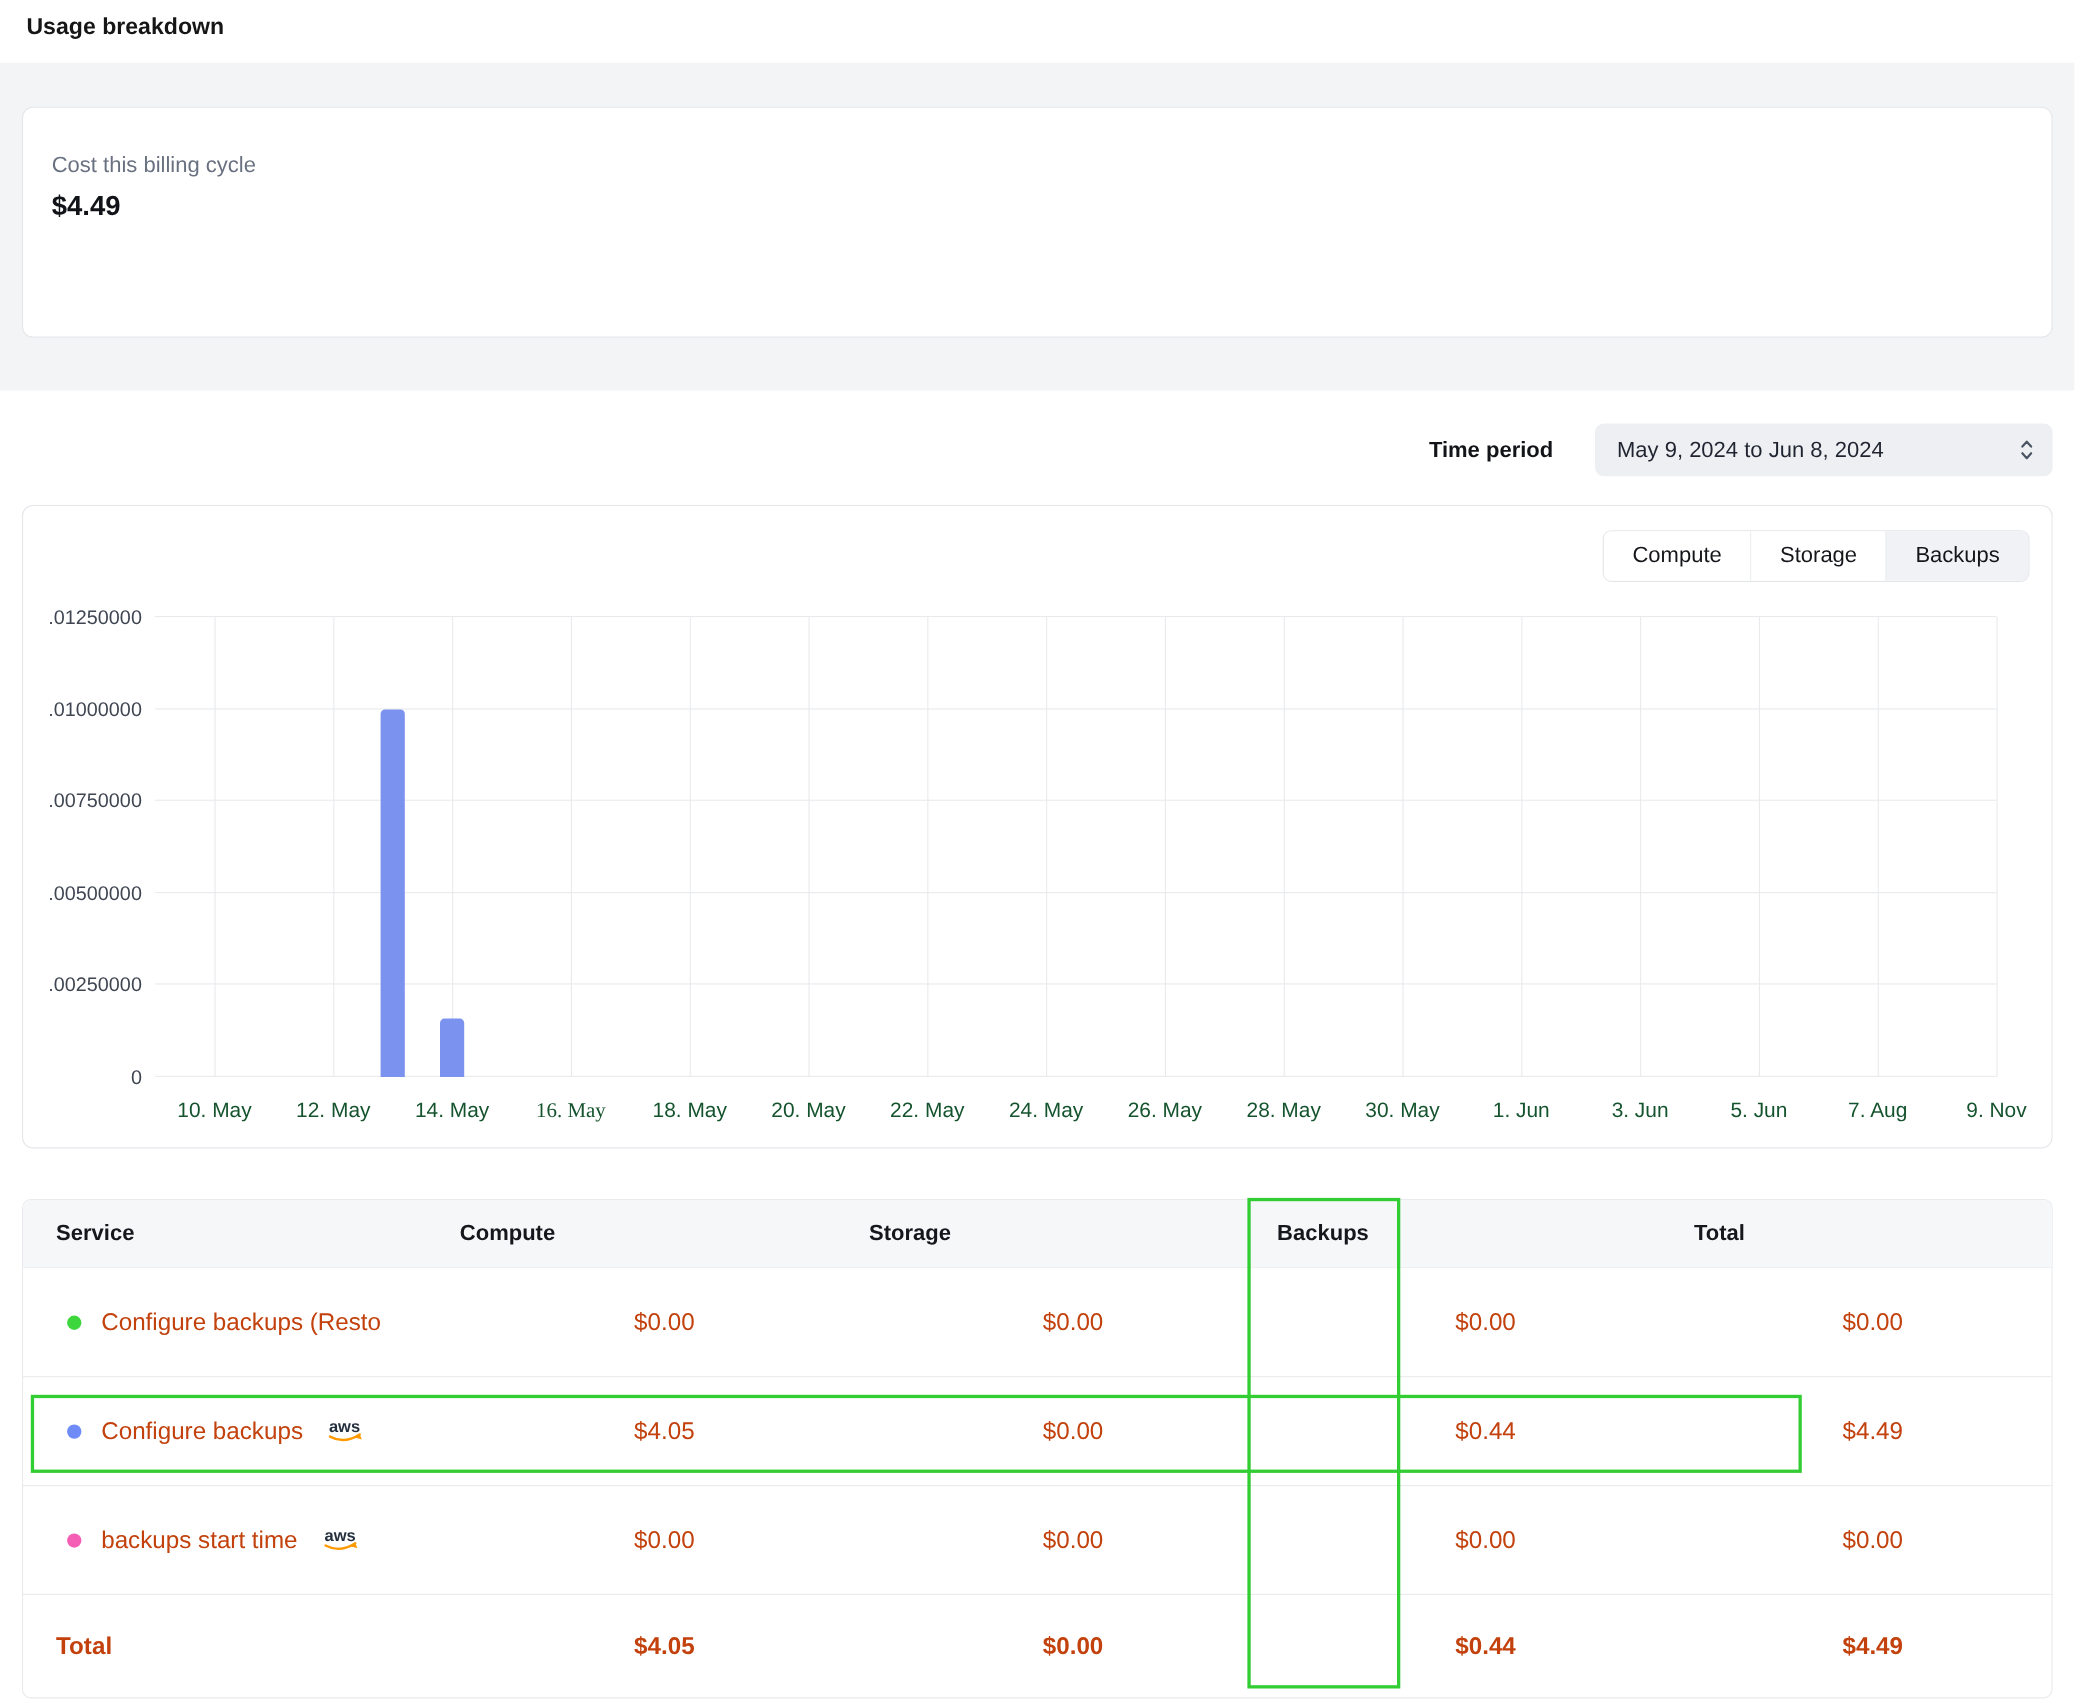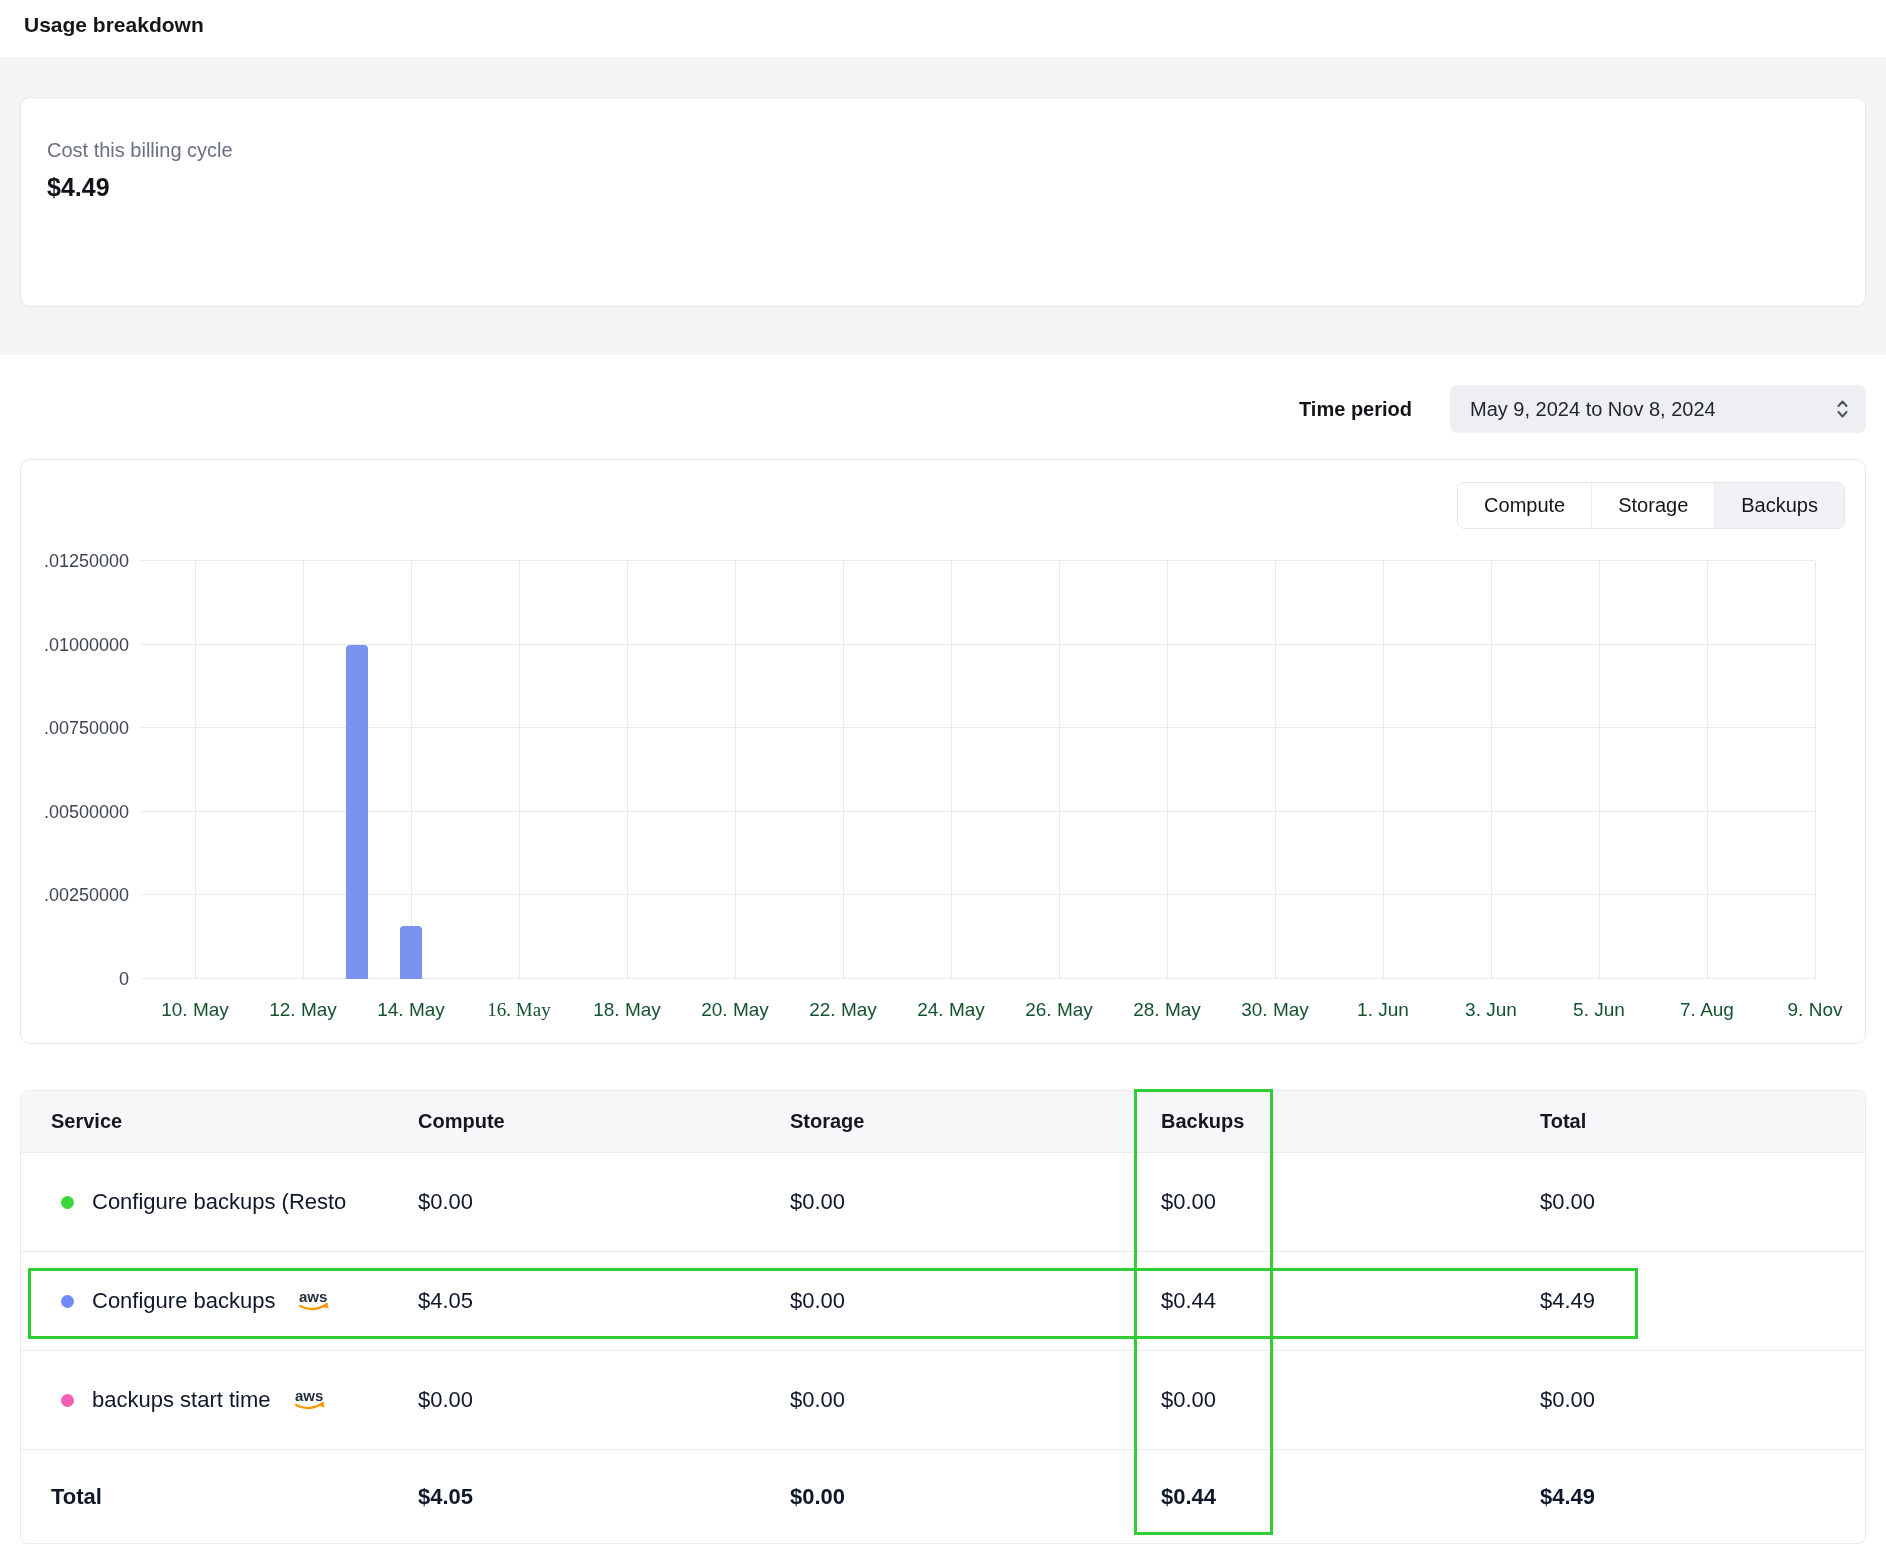--- a/index.html
+++ b/index.html
@@ -47,21 +47,21 @@
   .xlab { position:absolute; bottom:4px; transform:translateX(-50%); font-size:19px; color:#14532d; white-space:nowrap; }
 
   
   .table-card { margin:46px 20px 0; border:1px solid #e8eaed; border-radius:8px; background:#fff; position:relative; }
   .thead, .trow {
     display:grid; grid-template-columns:397px 372px 371px 379px 1fr; align-items:center;
   }
   .thead { height:62px; background:#f6f7f9; border-bottom:1px solid #e8eaed; border-radius:7px 7px 0 0; }
   .th { font-size:20px; font-weight:700; color:#15171c; }
   .th.col-service { padding-left:30px; }
-  .trow { height:99px; border-bottom:1px solid #e8eaed; font-size:22px; color:#0f172a; }
+  .trow { height:99px; border-bottom:1px solid #e8eaed; font-size:22px; color:#c2410c;text-align:center; }
   .trow.total { height:93px; border-bottom:none; font-weight:700; }
   .td.col-service { display:flex; align-items:center; gap:18px; padding-left:40px; }
   .trow.total .td.col-service { padding-left:30px; }
   .dot { width:13px; height:13px; border-radius:50%; flex:0 0 auto; }
   .svc-text { white-space:nowrap; }
   .aws-badge { flex:0 0 auto; margin-left:2px; }
 
   
   .annotation { position:absolute; border:3px solid #32cd32; pointer-events:none; }
   .col-annotation { left:1113px; top:-2px; width:139px; height:446px; }
@@ -77,21 +77,21 @@
   <div class="band">
     <div class="cost-card">
       <div class="cost-label">Cost this billing cycle</div>
       <div class="cost-value">$4.49</div>
     </div>
   </div>
 
   <div class="time-row">
     <span class="time-label">Time period</span>
     <div class="time-select">
-      <span>May 9, 2024 to Nov 8, 2024</span>
+      <span>May 9, 2024 to Jun 8, 2024</span>
       <svg class="updown" width="15" height="24" viewBox="0 0 15 24" fill="none" stroke="#4b5563" stroke-width="2" stroke-linecap="round" stroke-linejoin="round">
         <path d="M3.5 9 L7.5 4.5 L11.5 9"></path>
           <path d="M3.5 15 L7.5 19.5 L11.5 15"></path>
       </svg>
     </div>
   </div>
 
   <div class="chart-card">
     <div class="tabs-row">
       <div class="tab-group">

